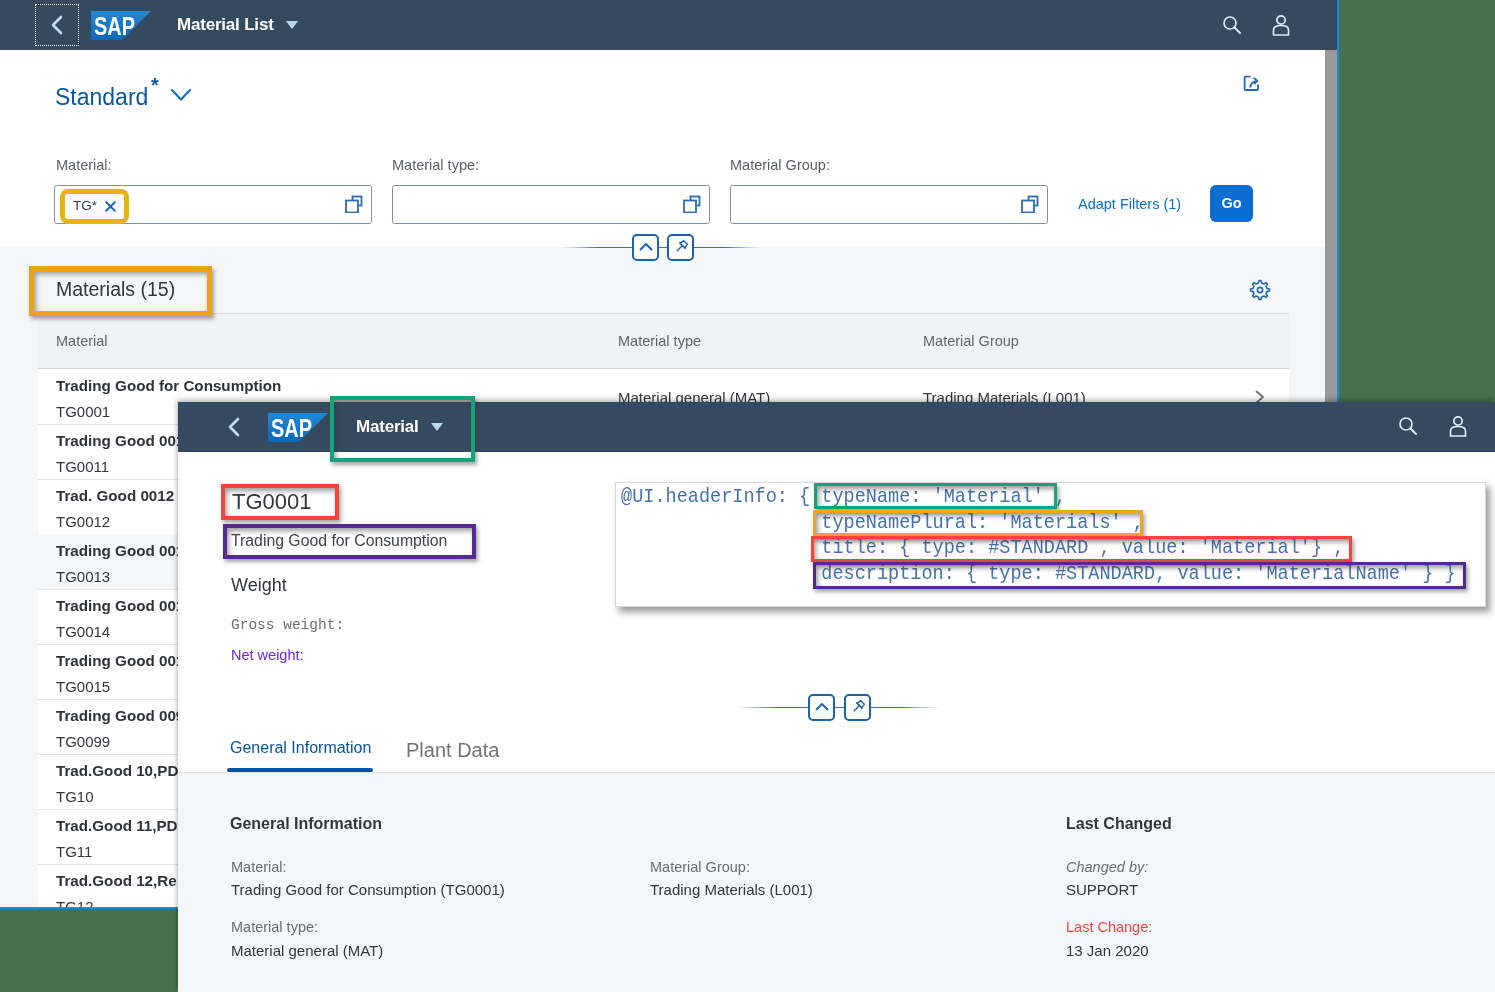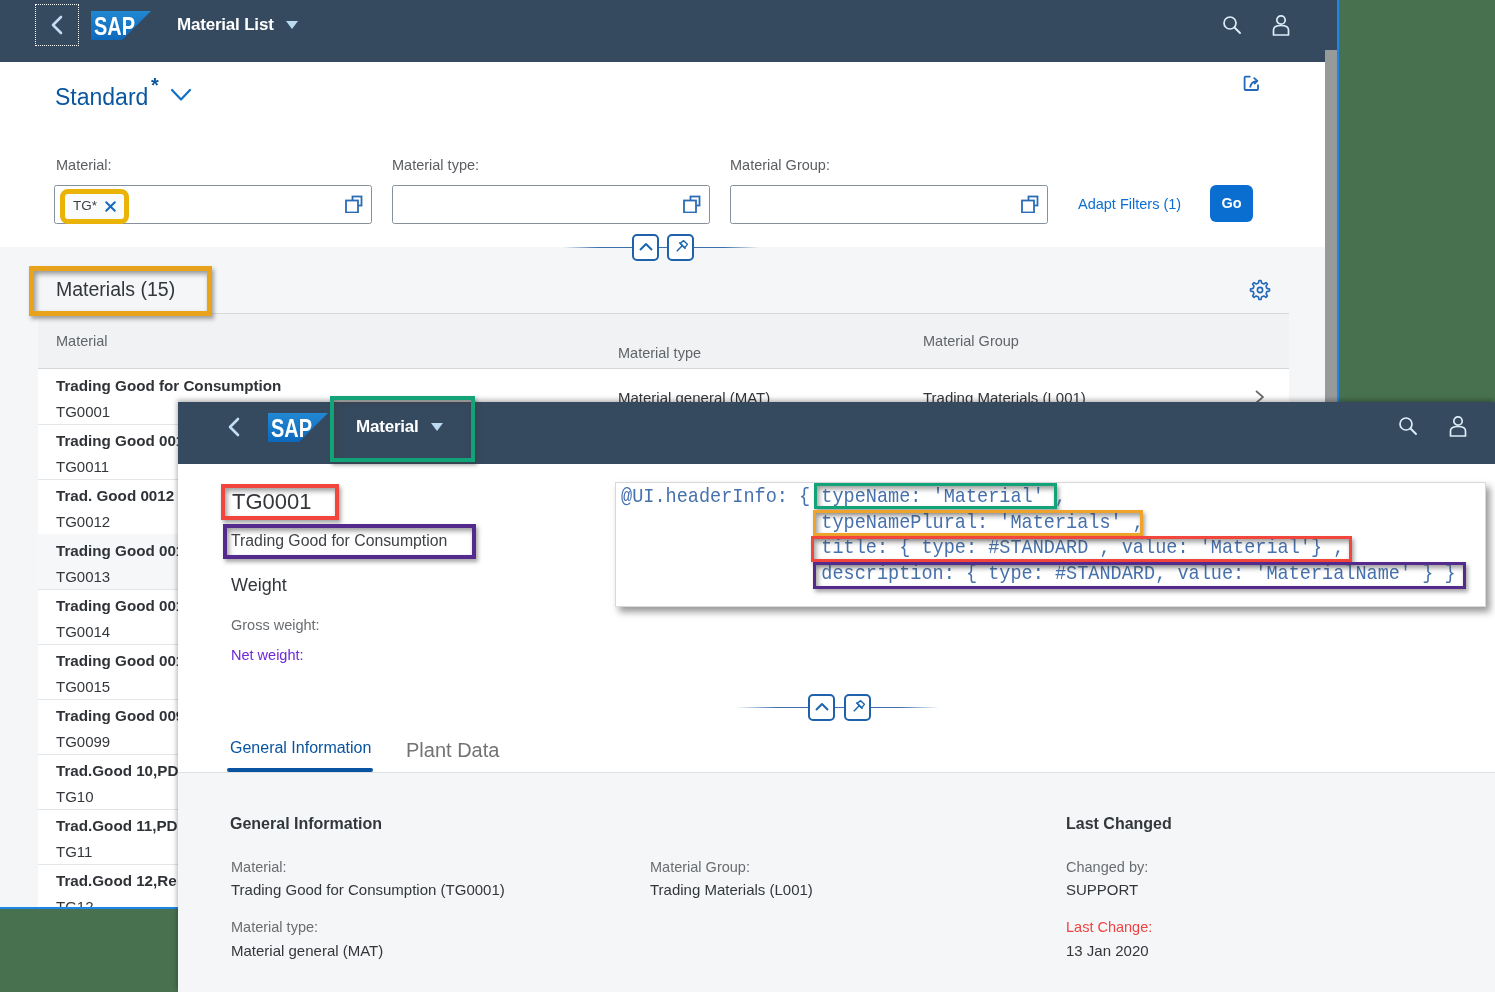--- a/index.html
+++ b/index.html
@@ -1,19 +1,19 @@
 <!DOCTYPE html>
 <html><head>
 <meta charset="utf-8">
 <style>
 html,body{margin:0;padding:0;}
 body{width:1495px;height:992px;background:#48724f;position:relative;overflow:hidden;
      font-family:"Liberation Sans", sans-serif;}
 .abs{position:absolute;}
-.shell{position:absolute;left:0;top:0;right:0;height:62px;background:#354a5f;}
+.shell{position:absolute;left:0;top:0;right:0;height:50px;background:#354a5f;}
 .shelltitle{position:absolute;top:0;height:50px;line-height:50px;color:#fff;font-weight:bold;font-size:17px;letter-spacing:-0.2px;}
 .tri{position:absolute;width:0;height:0;border-left:6.5px solid transparent;border-right:6.5px solid transparent;border-top:8px solid #bcd9f2;}
 .lbl{position:absolute;font-size:14.5px;color:#5a5e62;}
 .val{position:absolute;font-size:15px;color:#33373b;}
 .input{position:absolute;top:185px;height:37px;width:316px;background:#fff;border:1px solid #84909b;border-radius:2.5px;}
 .cell-name{position:absolute;left:56px;font-size:15.2px;font-weight:bold;color:#2f3337;}
 .cell-code{position:absolute;left:56px;font-size:15px;color:#33373b;}
 .rowline{position:absolute;left:38px;width:1251px;height:1px;background:#e4e5e6;}
 .annbox{position:absolute;background:transparent;box-shadow:2px 3px 4px rgba(60,60,60,0.45), inset 2px 3px 5px rgba(60,60,60,0.5);}
 .codeline{position:absolute;font-family:"Liberation Mono",monospace;font-size:21px;color:#4671ad;white-space:pre;transform:scaleX(0.883);transform-origin:0 0;line-height:25px;}
@@ -117,21 +117,21 @@
 
   <div class="abs" style="left:56px;top:278px;font-size:19.5px;color:#33373b;">Materials (15)</div>
   <svg class="abs" style="left:1249px;top:279px" width="22" height="22" viewBox="0 0 22 22">
     <path d="M11 1.8 L13 1.8 L13.6 4.4 L15.8 5.3 L18 3.9 L19.4 5.3 L18 7.5 L18.9 9.7 L21.5 10.3 L21.5 12.3 L18.9 12.9 L18 15.1 L19.4 17.3 L18 18.7 L15.8 17.3 L13.6 18.2 L13 20.8 L11 20.8 L10.4 18.2 L8.2 17.3 L6 18.7 L4.6 17.3 L6 15.1 L5.1 12.9 L2.5 12.3 L2.5 10.3 L5.1 9.7 L6 7.5 L4.6 5.3 L6 3.9 L8.2 5.3 L10.4 4.4 Z" fill="none" stroke="#2268b8" stroke-width="1.6" stroke-linejoin="round" transform="translate(-1,-0.3)"></path>
     <circle cx="11" cy="11" r="2.6" fill="none" stroke="#2268b8" stroke-width="1.6"></circle>
   </svg>
   <div class="abs" style="left:38px;top:313px;width:1251px;height:1px;background:#d9dadb;"></div>
 
   <div class="abs" style="left:38px;top:314px;width:1251px;height:54px;background:#f1f2f3;border-bottom:1px solid #d5d6d7;"></div>
   <div class="lbl" style="left:56px;top:333px;color:#616569;">Material</div>
-  <div class="lbl" style="left:618px;top:333px;color:#616569;margin-top:12px;">Material type</div>
+  <div class="lbl" style="left:618px;top:333px;color:#616569;">Material type</div>
   <div class="lbl" style="left:923px;top:333px;color:#616569;">Material Group</div>
 
   <div class="abs" style="left:38px;top:369px;width:1251px;height:538px;background:#fff;"></div>
 
   <div class="cell-name" style="top:377px;">Trading Good for Consumption</div>
   <div class="cell-code" style="top:403px;">TG0001</div>
   <div class="val" style="left:618px;top:389px;">Material general (MAT)</div>
   <div class="val" style="left:923px;top:389px;">Trading Materials (L001)</div>
   <svg class="abs" style="left:1252px;top:389px" width="14" height="16" viewBox="0 0 14 16">
     <polyline points="4,2 11,8 4,14" fill="none" stroke="#6a6d70" stroke-width="1.7" stroke-linejoin="round"></polyline>
@@ -196,21 +196,21 @@
     <svg class="abs" style="left:1270px;top:13px" width="20" height="22" viewBox="0 0 20 22">
       <circle cx="10" cy="6" r="4.2" fill="none" stroke="#ddecf9" stroke-width="1.7"></circle>
       <path d="M 2.5 21 L 2.5 16 Q 2.5 11.5 10 11.5 Q 17.5 11.5 17.5 16 L 17.5 21 Z" fill="none" stroke="#ddecf9" stroke-width="1.7" stroke-linejoin="round"></path>
     </svg>
   </div>
 
   <div class="abs" style="left:54px;top:87px;font-size:22px;color:#33373b;">TG0001</div>
   <div class="abs" style="left:53px;top:130px;font-size:15.8px;color:#3f4347;">Trading Good for Consumption</div>
 
   <div class="abs" style="left:53px;top:173px;font-size:18px;color:#33373b;">Weight</div>
-  <div class="lbl" style="left:53px;top:215px;color:#6a6d70;">Gross weight:</div>
+  <div class="lbl" style="left:53px;top:215px;color:#6a6d70;font-family:Liberation Mono, monospace;">Gross weight:</div>
   <div class="lbl" style="left:53px;top:245px;color:#6d28d9;">Net weight:</div>
 
   <div class="abs" style="left:558px;top:304.5px;width:204px;height:1.6px;
        background:linear-gradient(to right,rgba(40,96,163,0),rgba(40,96,163,0.9) 20%,rgba(40,96,163,0.9) 80%,rgba(40,96,163,0));"></div>
   <div class="cbtn" style="left:630px;top:292px;">
     <svg style="position:absolute;left:4px;top:6px" width="16" height="10" viewBox="0 0 16 10">
       <polyline points="2,8 8,2 14,8" fill="none" stroke="#1b66ad" stroke-width="2" stroke-linejoin="round"></polyline>
     </svg>
   </div>
   <div class="cbtn" style="left:666px;top:292px;">
@@ -233,21 +233,21 @@
   <div class="abs" style="left:52px;top:413px;font-size:16px;font-weight:bold;color:#33373b;">General Information</div>
   <div class="lbl" style="left:53px;top:457px;color:#6a6d70;">Material:</div>
   <div class="val" style="left:53px;top:479px;">Trading Good for Consumption (TG0001)</div>
   <div class="lbl" style="left:53px;top:517px;color:#6a6d70;">Material type:</div>
   <div class="val" style="left:53px;top:540px;">Material general (MAT)</div>
 
   <div class="lbl" style="left:472px;top:457px;color:#6a6d70;">Material Group:</div>
   <div class="val" style="left:472px;top:479px;">Trading Materials (L001)</div>
 
   <div class="abs" style="left:888px;top:413px;font-size:16px;font-weight:bold;color:#33373b;">Last Changed</div>
-  <div class="lbl" style="left:888px;top:457px;color:#6a6d70;">Changed by:</div>
+  <div class="lbl" style="left:888px;top:457px;color:#6a6d70;font-style:italic;">Changed by:</div>
   <div class="val" style="left:888px;top:479px;">SUPPORT</div>
   <div class="lbl" style="left:888px;top:517px;color:#ef4444;">Last Change:</div>
   <div class="val" style="left:888px;top:540px;">13 Jan 2020</div>
 </div>
 
 <div class="abs" style="left:615px;top:482px;width:869px;height:123px;background:#fff;border:1px solid #d8d8d8;
      box-shadow:4px 5px 7px rgba(70,70,70,0.55);"></div>
 <div class="codeline" style="left:621px;top:484px;">@UI.headerInfo: { typeName: 'Material' ,</div>
 <div class="codeline" style="left:621px;top:509.5px;">                  typeNamePlural: 'Materials' ,</div>
 <div class="codeline" style="left:621px;top:535px;">                  title: { type: #STANDARD , value: 'Material'} ,</div>

